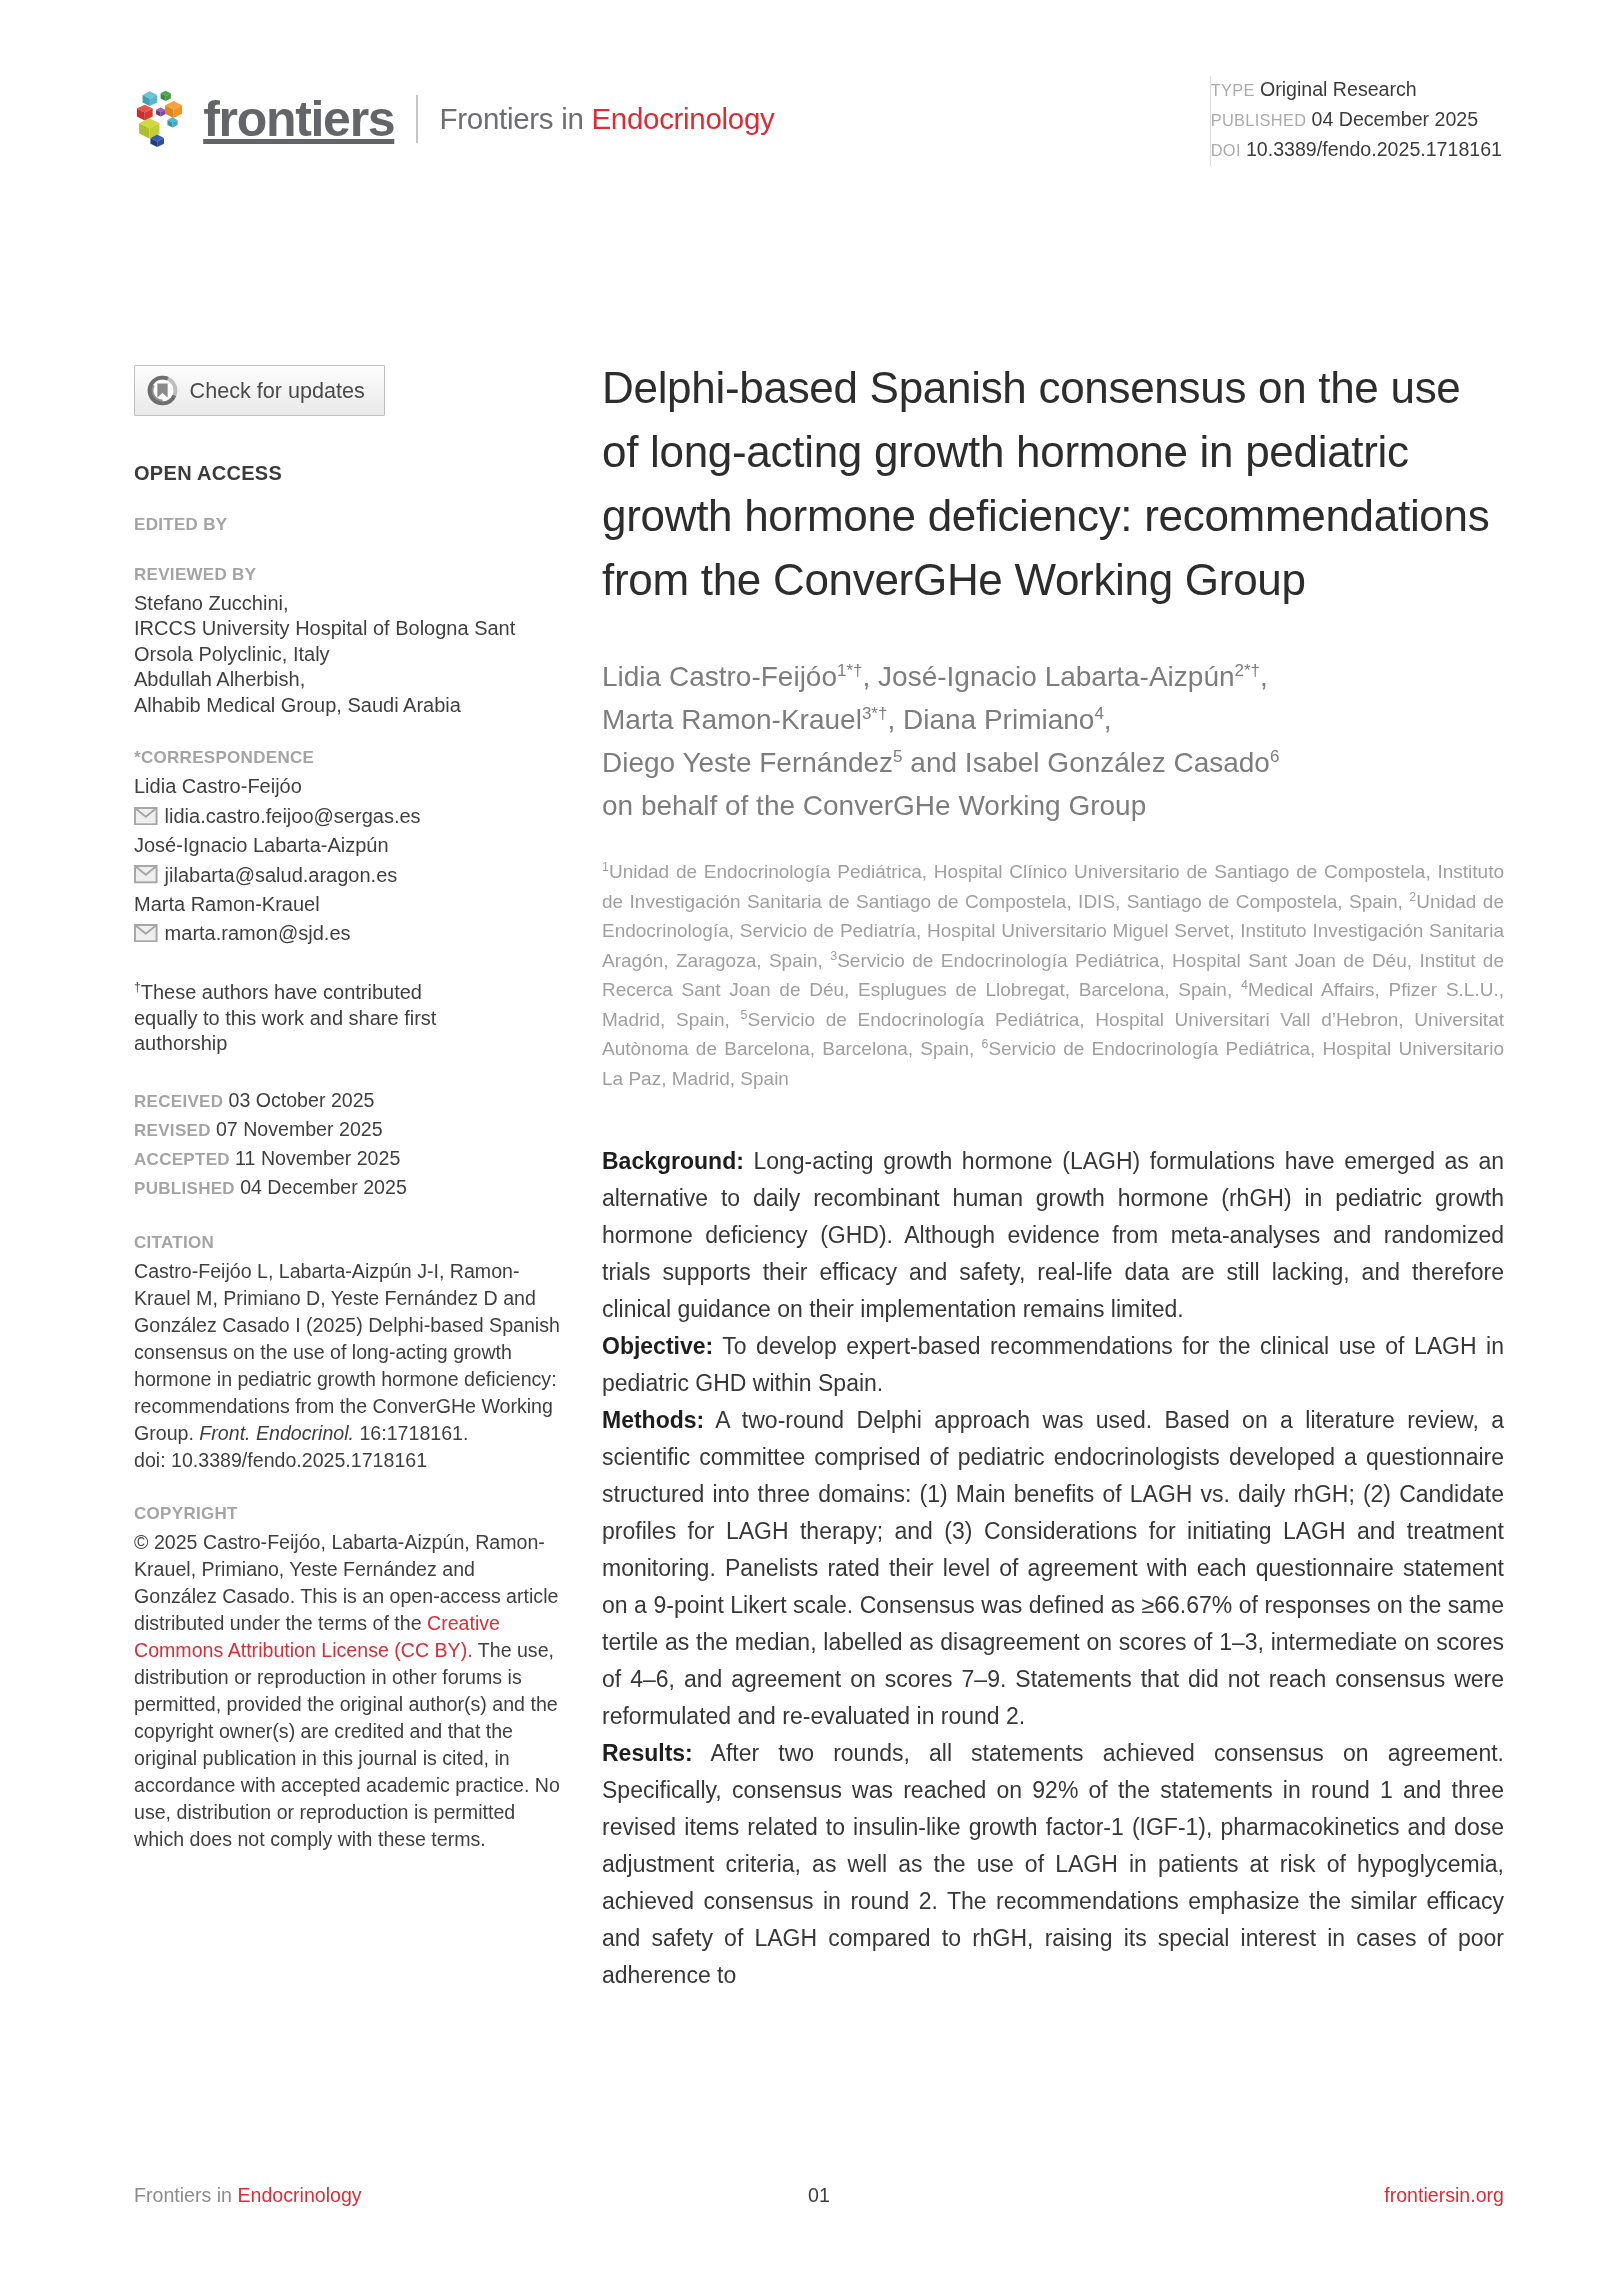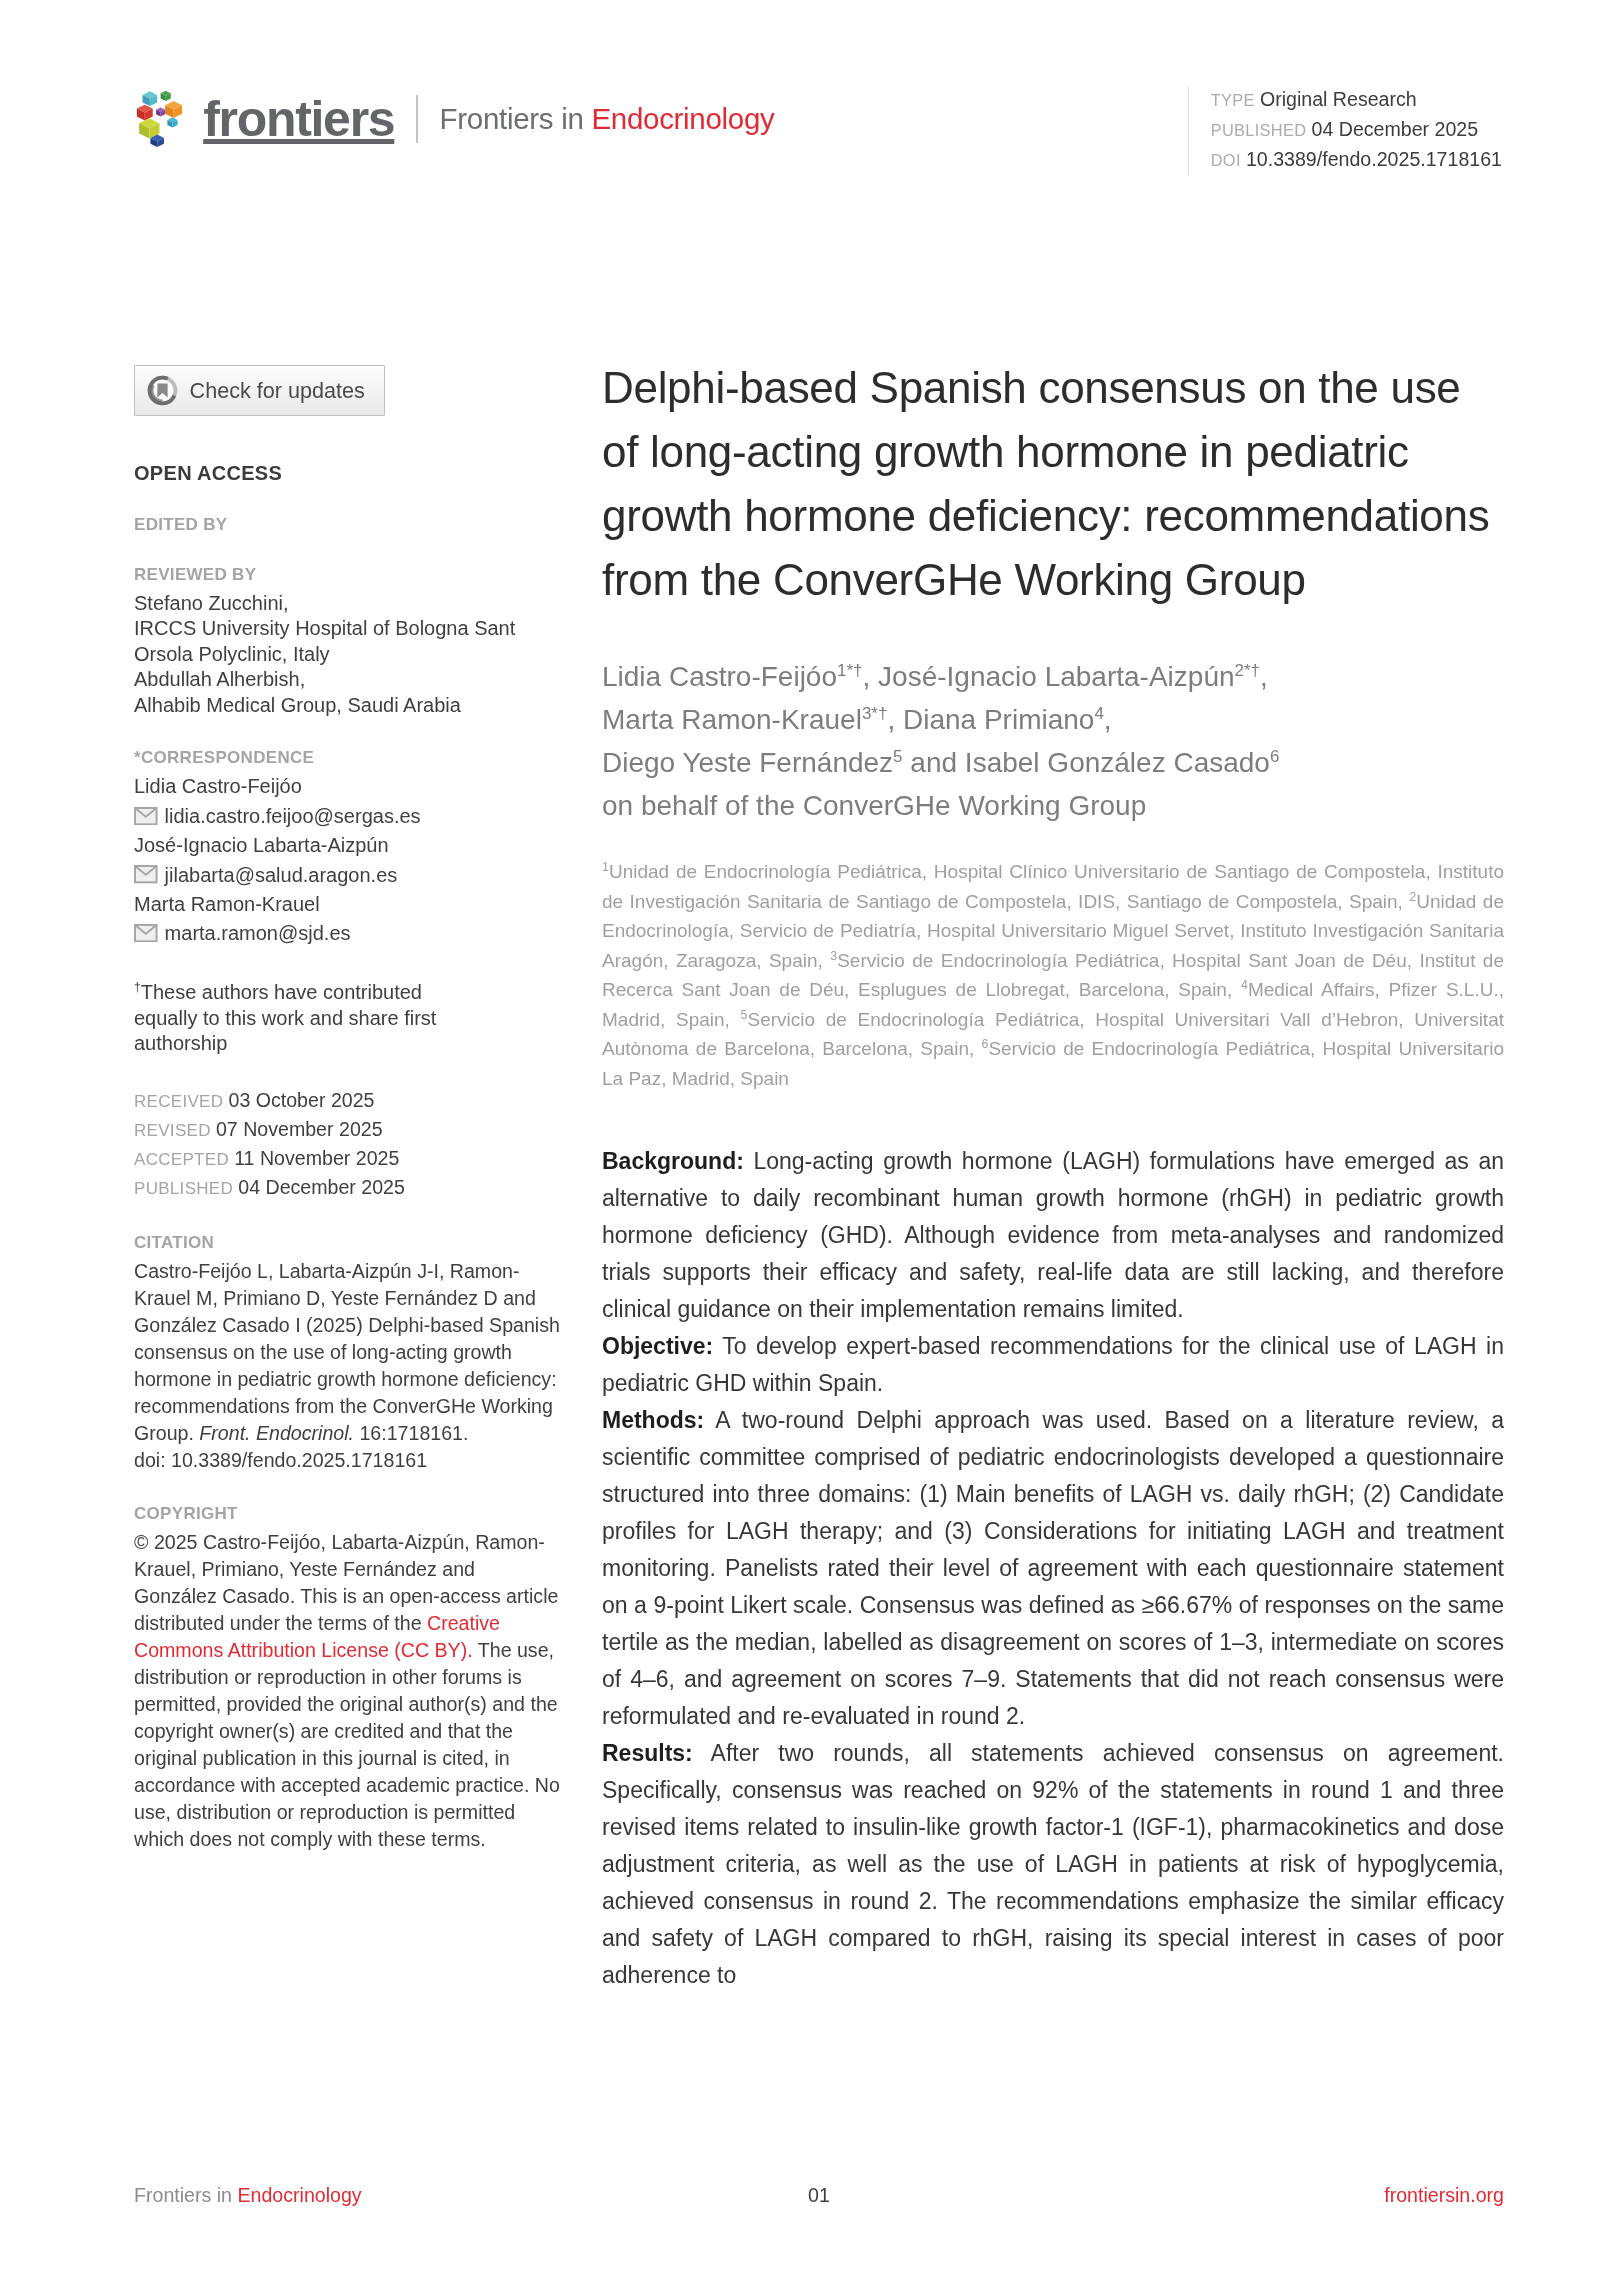--- a/index.html
+++ b/index.html
@@ -11,21 +11,21 @@
   }
 
   
   .header-logo { position:absolute; top:86px; left:134px; display:flex; align-items:center; }
   .logo-cubes { width:60px; height:65px; margin-right:9.2px; }
   .logo-word { font-size:50px; font-weight:700; color:#636569; letter-spacing:-1.3px;text-decoration:underline; }
   .logo-divider { width:1.3px; height:48px; background:#c4c4c4; margin:0 22px; }
   .journal-name { font-size:29.5px; color:#6d6e71; letter-spacing:-0.3px; }
   .journal-name .jn-red { color:#e02b35; }
 
-  .header-meta { position:absolute; top:86px; right:122px; border-left:1.3px solid #dcdcdc; padding-left:22px; }
+  .header-meta { position:absolute; top:76px; right:122px; border-left:1.3px solid #dcdcdc; }
   .meta-row { line-height:27px; white-space:nowrap; }
   .meta-label { font-size:16.4px; color:#ababab; letter-spacing:0.3px; margin-right:5.2px; }
   .meta-value { font-size:19.6px; color:#3c3c3c; }
 
   
   .sidebar { position:absolute; left:134px; top:365px; width:426px; }
 
   .check-btn {
     display:inline-flex; align-items:center; gap:11.8px;
     border:0.7px solid #bfbfbf; border-radius:1px;
@@ -45,21 +45,21 @@
   .corr-name { font-size:20px; color:#3f3f3f; line-height:27.5px; }
   .corr-email { display:flex; align-items:center; gap:7px; line-height:30px; }
   .corr-email svg { width:23.6px; height:18.3px; flex:0 0 auto; }
   .corr-email-text { font-size:20px; color:#3f3f3f; }
 
   .footnote { margin-top:32px; font-size:20px; color:#3f3f3f; line-height:25.5px; width:354px; }
   .footnote sup { font-size:0.6em; }
 
   .history { margin-top:30px; }
   .history-row { line-height:26px; }
-  .history-row .side-label-inline { font-size:17px; font-weight:400; color:#a4a4a4; letter-spacing:0.3px; margin-right:5.2px; }
+  .history-row .side-label-inline { font-size:17px; font-weight:700; color:#a4a4a4; letter-spacing:0.3px; margin-right:5.2px; }
   .history-row .history-value { font-size:19.6px; color:#3f3f3f; }
 
   .citation-text { font-size:19.6px; color:#3f3f3f; line-height:27px; }
   .citation-text em { font-style:italic; }
 
   .copyright-text { font-size:19.6px; color:#3f3f3f; line-height:27px; }
   .cc-link { color:#e02b35; cursor:pointer; }
 
   sup { font-size:0.58em; vertical-align:super; line-height:0; }
 

